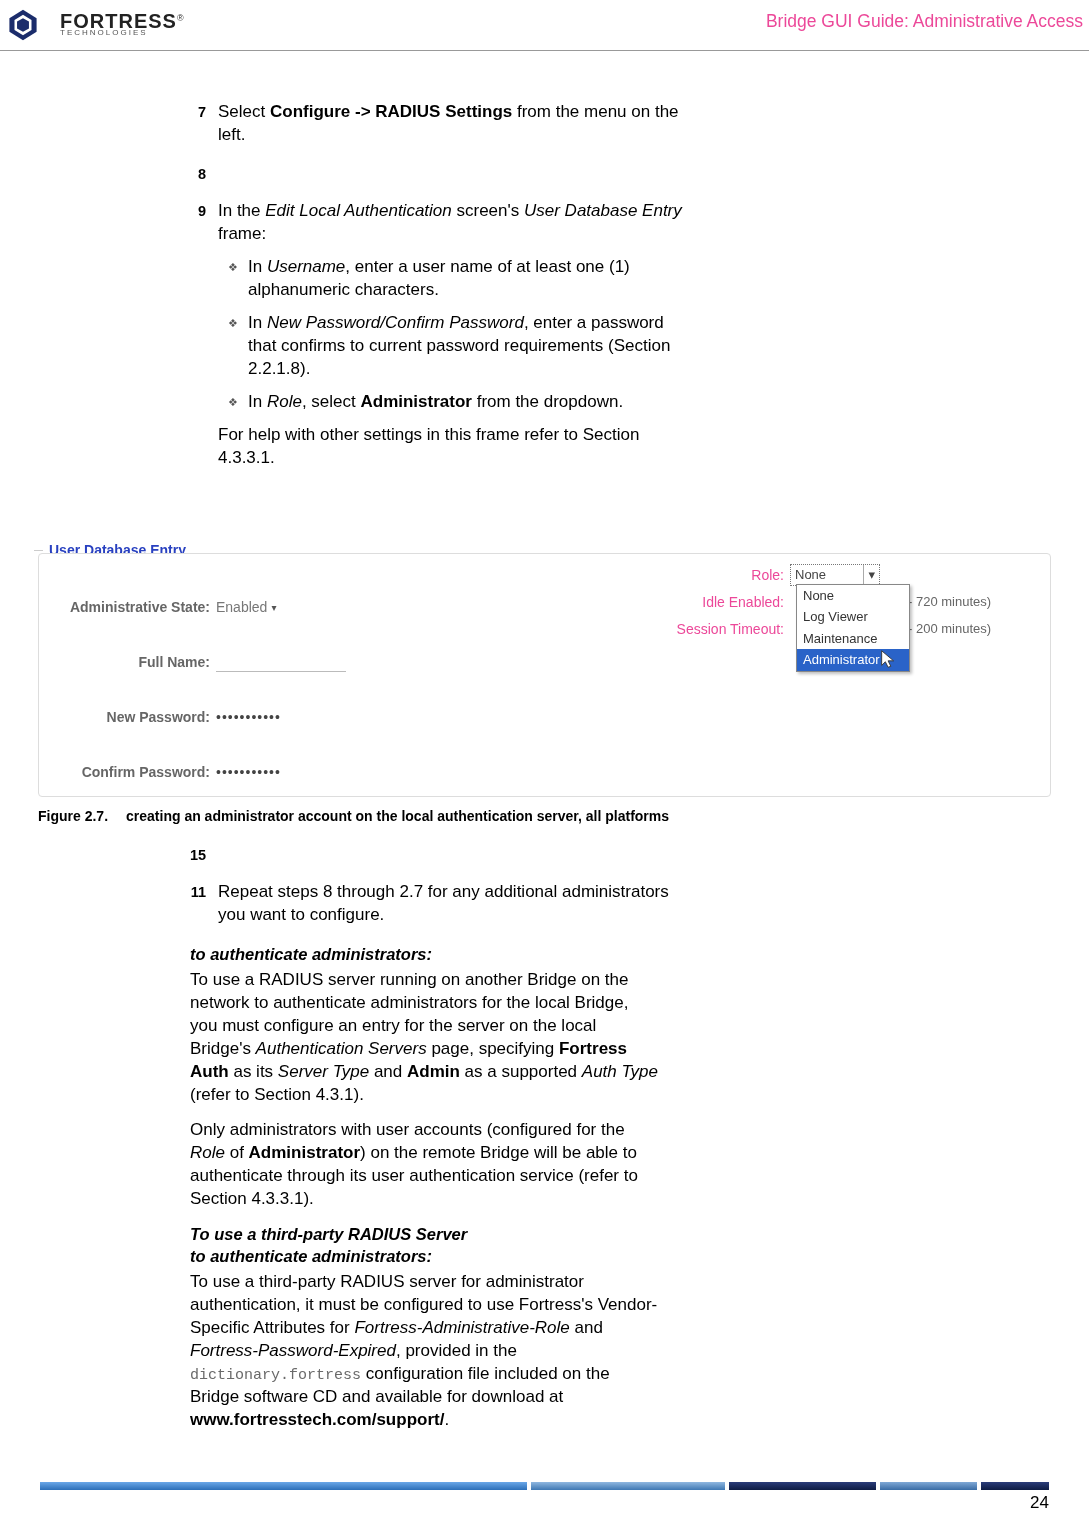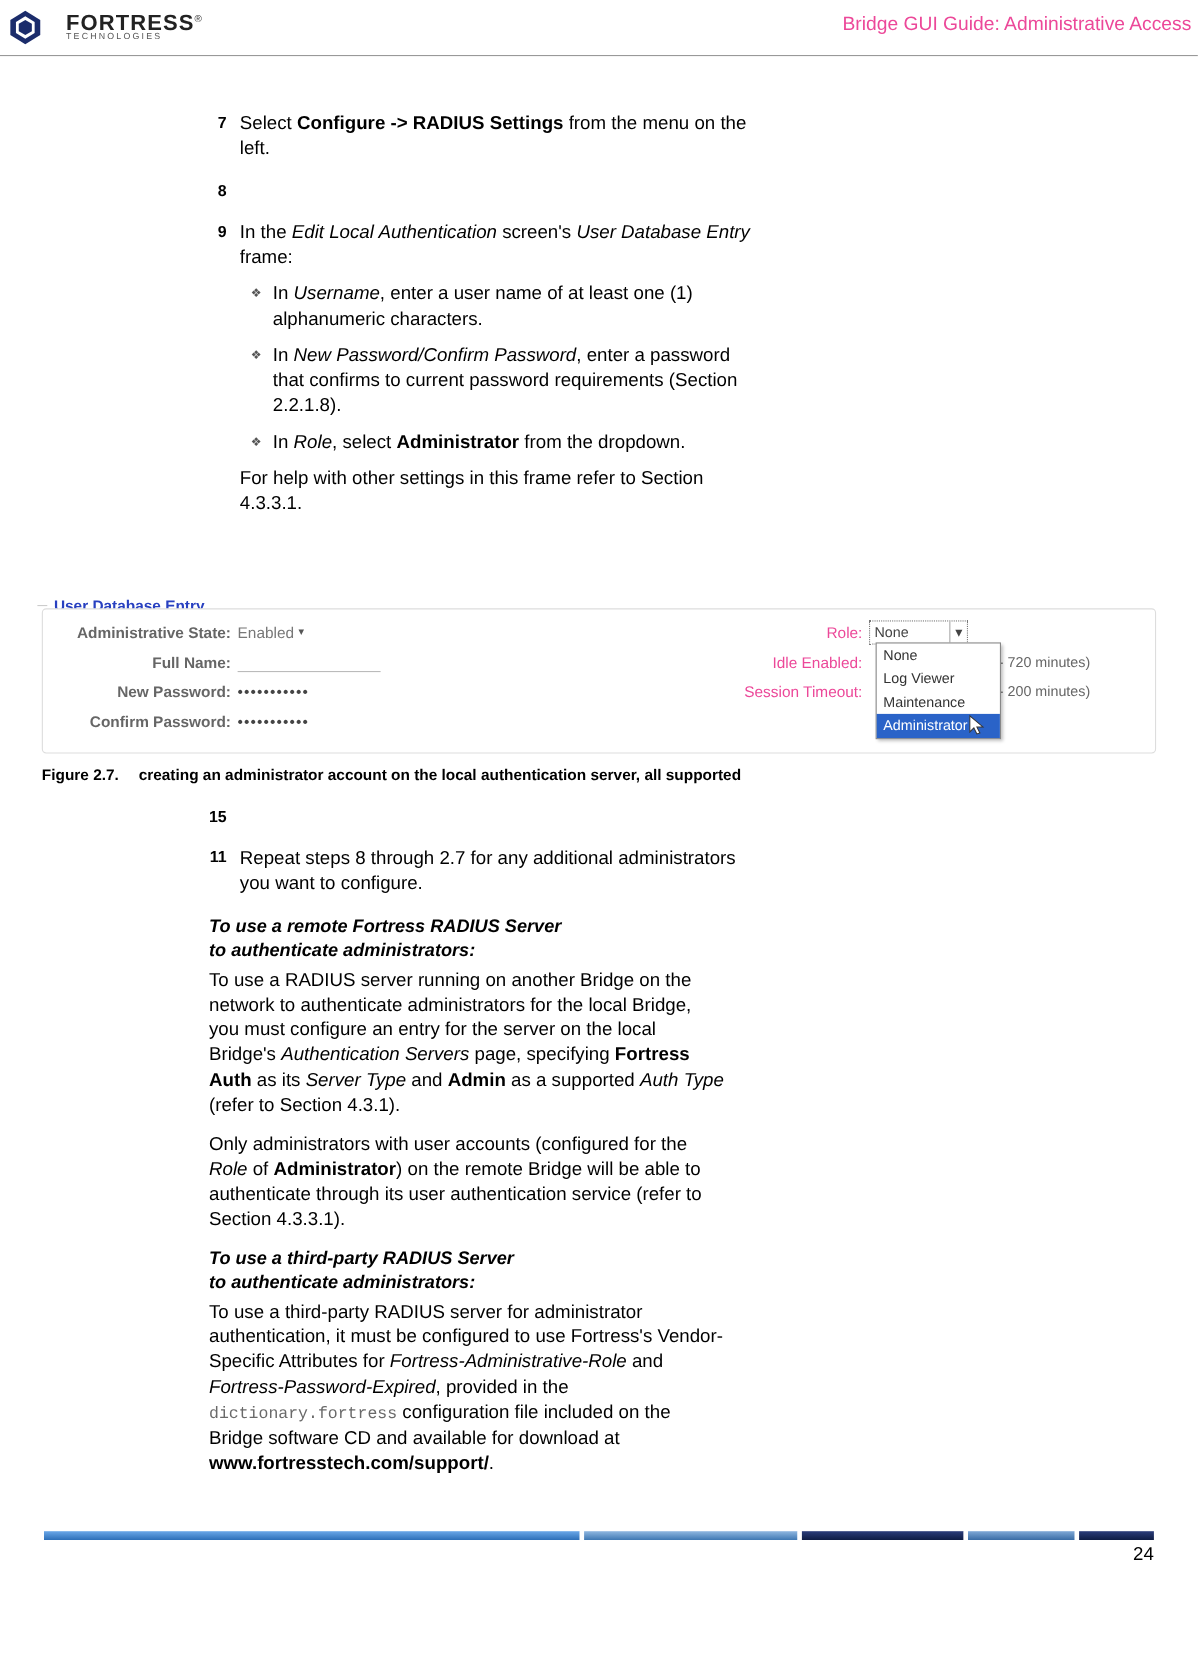--- a/index.html
+++ b/index.html
@@ -140,22 +140,23 @@
   .panel-col-left {
     width: 300px;
   }
   .panel-spacer { flex:1; }
   .panel-col-right {
     width: 400px;
     position: relative;
   }
   .form-row {
     display: flex;
-    align-items: center;
+    align-items: flex-end;
     height: 27px;
+    margin-top: 28px;
   }
   .form-row .lbl {
     width: 167px;
     text-align: right;
     font-weight: bold;
     color: #666;
     padding-right: 6px;
     font-size:14px;
   }
   .form-row .val {
@@ -403,36 +404,35 @@
 
         <svg class="cursor-svg" viewBox="0 0 24 24">
           <path d="M4 3 L4 19 L8 15 L11 21 L14 20 L11 14 L17 14 Z" fill="#fff" stroke="#333" stroke-width="1"></path>
         </svg>
       </div>
     </div>
   </div>
 </div>
 
 <div class="figure-caption">
-  <span class="cap-label">Figure 2.7.</span><span>creating an administrator account on the local authentication server, all supported</span>
+  <span class="cap-label">Figure 2.7.</span><span>creating an administrator account on the local authentication server, all platforms</span>
 </div>
 
 <div class="content" style="padding-top:0">
 
   <div class="num-step">
     <div class="num">15</div>
   </div>
 
   <div class="num-step">
     <div class="num">11</div>
     <div class="body">Repeat steps 8 through 2.7 for any additional administrators you want to configure.</div>
   </div>
 
   <div class="subhead">
-    <div>To use a remote Fortress RADIUS Server</div>
     <div>to authenticate administrators:</div>
   </div>
   <div class="para">
     <span>To use a RADIUS server running on another Bridge on the network to authenticate administrators for the local Bridge, you must configure an entry for the server on the local Bridge's </span><span class="italic">Authentication Servers</span><span> page, specifying </span><span class="bold">Fortress Auth</span><span> as its </span><span class="italic">Server Type</span><span> and </span><span class="bold">Admin</span><span> as a supported </span><span class="italic">Auth Type</span><span> (refer to Section 4.3.1).</span>
   </div>
   <div class="para">
     <span>Only administrators with user accounts (configured for the </span><span class="italic">Role</span><span> of </span><span class="bold">Administrator</span><span>) on the remote Bridge will be able to authenticate through its user authentication service (refer to Section 4.3.3.1).</span>
   </div>
 
   <div class="subhead">

